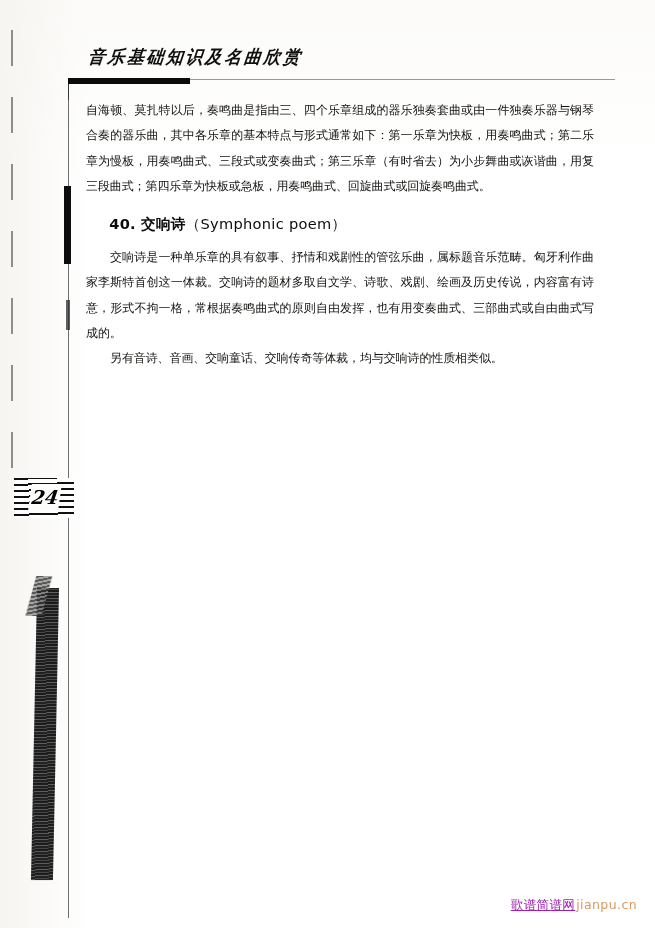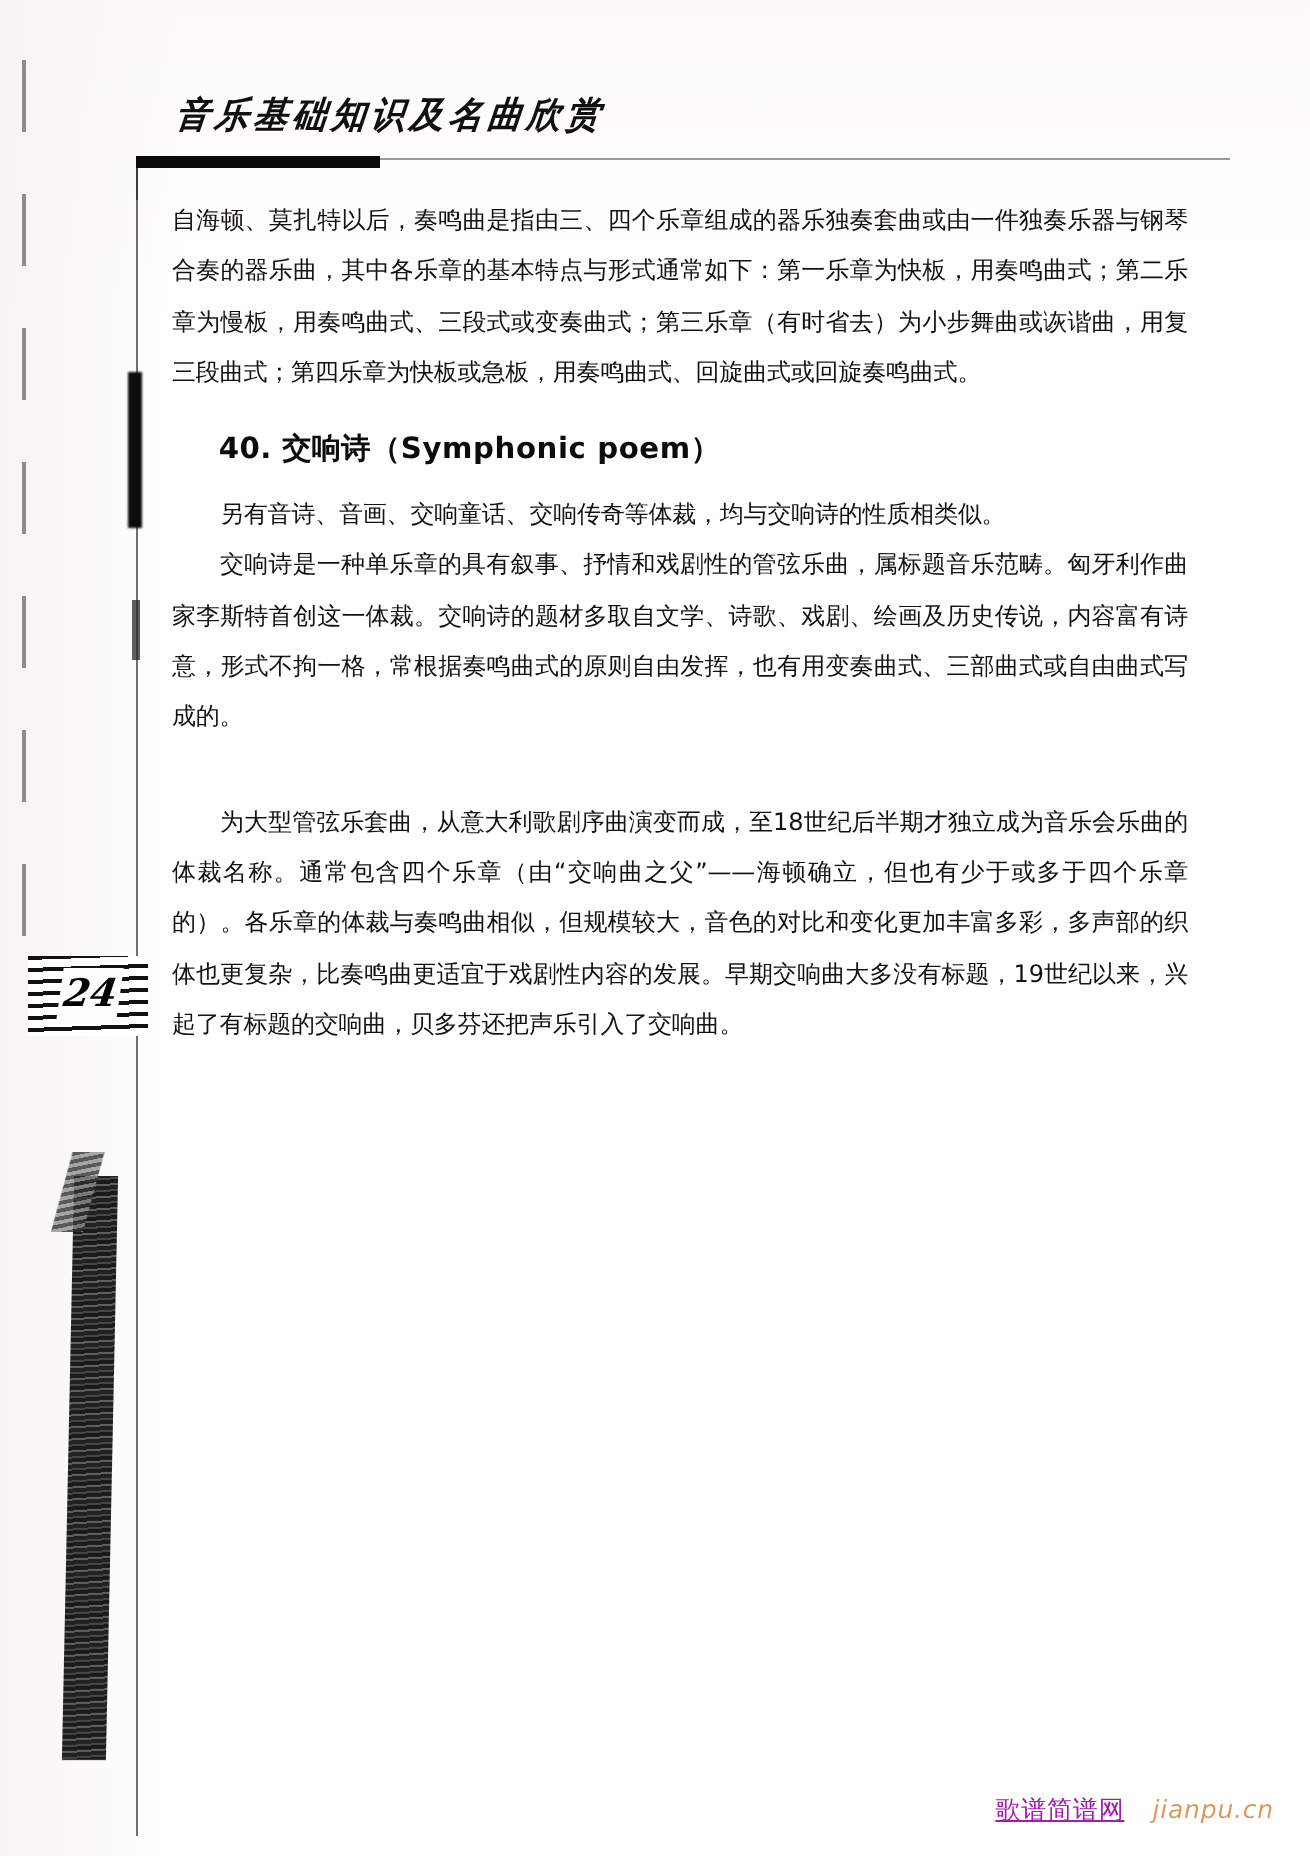--- a/index.html
+++ b/index.html
@@ -204,21 +204,21 @@
   .heading {
     font-family: "DejaVu Sans", "Liberation Sans", sans-serif;
     font-size: 14.6px;
     font-weight: 700;
     color: #0d0c0a;
     margin: 0;
     text-indent: 1.6em;
     letter-spacing: 0.2px;
   }
   .heading .latin {
-    font-weight: 700;
+    font-weight: 400;
     letter-spacing: 0.3px;
     text-align: center;
   }
 
   
   .watermark {
     position: absolute;
     right: 18px;
     bottom: 14px;
     font-size: 12.5px;
@@ -226,22 +226,21 @@
     letter-spacing: 0.4px;
   }
   .watermark .cn {
     color: #a21caf;
     font-family: "DejaVu Sans", "Liberation Sans", sans-serif;
     text-decoration: underline;
   }
   .watermark .domain {
     color: #d99a5e;
     font-family: "DejaVu Sans", "Liberation Sans", sans-serif;
-    margin-left: 14px;
-    font-style: italic;
+    margin-left: 1px;
   }
 </style>
 </head>
 <body>
 
 <div id="page">
 
   <div class="paper-tone"></div>
 
   <div class="margin-ticks">
@@ -277,30 +276,29 @@
 
     <div class="gap-md"></div>
 
     <p class="heading">
       <span>40.</span>
       <span>交响诗</span><span class="latin">（Symphonic poem）</span>
     </p>
 
     <div class="gap-sm"></div>
 
+    <p class="para indent">交响诗是一种单乐章的具有叙事、抒情和戏剧性的管弦乐曲，属标题音乐范畴。匈牙利作曲家李斯特首创这一体裁。交响诗的题材多取自文学、诗歌、戏剧、绘画及历史传说，内容富有诗意，形式不拘一格，常根据奏鸣曲式的原则自由发挥，也有用变奏曲式、三部曲式或自由曲式写成的。</p>
+
     <p class="para indent">另有音诗、音画、交响童话、交响传奇等体裁，均与交响诗的性质相类似。</p>
 
-    <p class="para indent">交响诗是一种单乐章的具有叙事、抒情和戏剧性的管弦乐曲，属标题音乐范畴。匈牙利作曲家李斯特首创这一体裁。交响诗的题材多取自文学、诗歌、戏剧、绘画及历史传说，内容富有诗意，形式不拘一格，常根据奏鸣曲式的原则自由发挥，也有用变奏曲式、三部曲式或自由曲式写成的。</p>
-
     <div class="gap-md"></div>
 
 
     <div class="gap-sm"></div>
 
-    <p class="para indent">为大型管弦乐套曲，从意大利歌剧序曲演变而成，至18世纪后半期才独立成为音乐会乐曲的体裁名称。通常包含四个乐章（由“交响曲之父”——海顿确立，但也有少于或多于四个乐章的）。各乐章的体裁与奏鸣曲相似，但规模较大，音色的对比和变化更加丰富多彩，多声部的织体也更复杂，比奏鸣曲更适宜于戏剧性内容的发展。早期交响曲大多没有标题，19世纪以来，兴起了有标题的交响曲，贝多芬还把声乐引入了交响曲。</p>
 
   </div>
 
   <div class="watermark">
     <span class="cn">歌谱简谱网</span><span class="domain" style="color: rgb(217, 154, 94);">jianpu.cn</span>
   </div>
 
 </div>
 
 </body></html>

